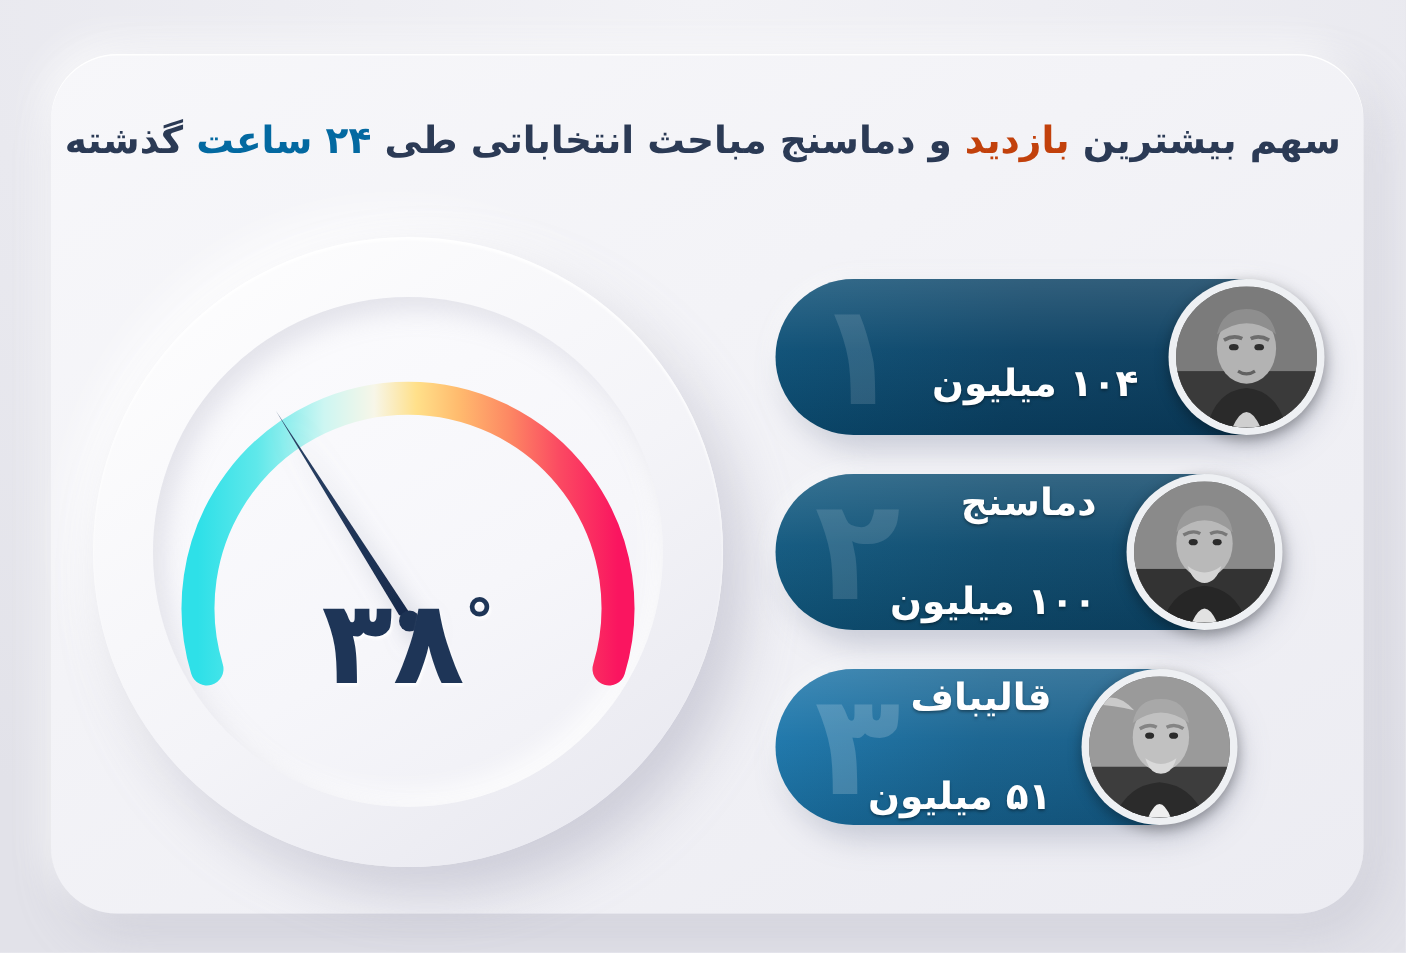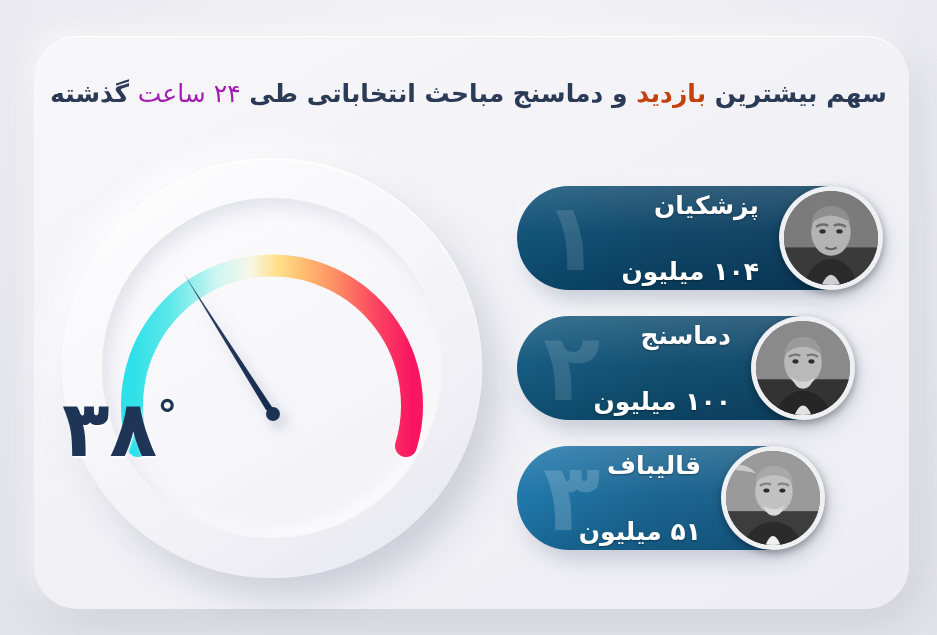--- a/index.html
+++ b/index.html
@@ -36,21 +36,21 @@
     font-size:25px;
     font-weight:700;
     letter-spacing:0;
     color:#2b3a55;
     direction:rtl;
     white-space:nowrap;
     line-height:1.3;
     z-index:5;
   }
   .title .bold{font-weight:900;color:#c2410c;}
-  .title .accent{color:#a21caf;font-weight:400;}
+  .title .accent{color:#0369a1;font-weight:700;}
 
   
   .gauge-wrap{
     position:absolute;
     left:62px;top:158px;
     width:420px;height:420px;
     z-index:4;
   }
   .gauge-outer{
     position:absolute;inset:0;
@@ -68,20 +68,21 @@
     background:linear-gradient(150deg,#fcfcfe 0%,#f6f6fa 60%,#eeeef4 100%);
     box-shadow:
       6px 8px 18px rgba(150,150,175,.25) inset,
       -6px -8px 18px rgba(255,255,255,.95) inset;
   }
   .gauge-svg{position:absolute;inset:0;width:100%;height:100%;}
   .gauge-value{
     position:absolute;
     left:0;right:0;
     top:232px;
+    text-align:center;
     font-size:78px;
     font-weight:900;
     color:#1e3557;
     direction:ltr;
     text-shadow:1px 2px 2px rgba(255,255,255,.9);
     line-height:1;
     z-index:6;
   }
   .gauge-value .deg{font-size:40px;vertical-align:super;}
 
@@ -220,21 +221,20 @@
     <span>۳۸</span><span class="deg">°</span>
   </div>
 </div>
 
 <div class="cards">
 
   <div class="card c1">
     <div class="sheen"></div>
     <div class="rank">۱</div>
     <div class="card-text">
-      <div class="card-name">پزشکیان</div>
       <div class="card-count">۱۰۴ میلیون</div>
     </div>
     <div class="avatar">
       <div class="photo">
         <svg viewBox="0 0 100 100" preserveAspectRatio="xMidYMid slice" aria-hidden="true">
           <rect width="100" height="100" fill="#7b7b7b"></rect>
           <rect y="60" width="100" height="40" fill="#3a3a3a"></rect>
           <path d="M22 100 q6 -26 28 -28 q22 2 28 28 z" fill="#2a2a2a"></path>
           <path d="M40 100 q10 -22 20 0 z" fill="#cfcfcf"></path>
           <ellipse cx="50" cy="44" rx="21" ry="25" fill="#b9b2ab"></ellipse>

